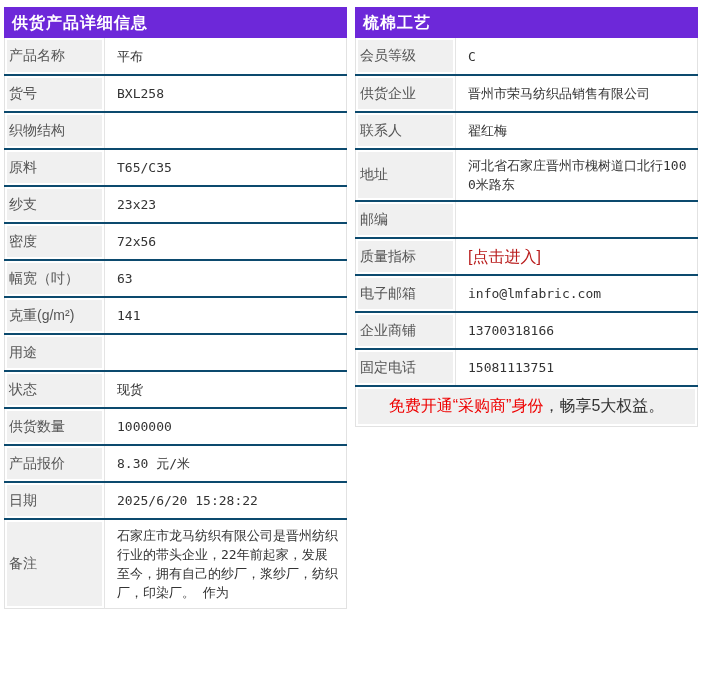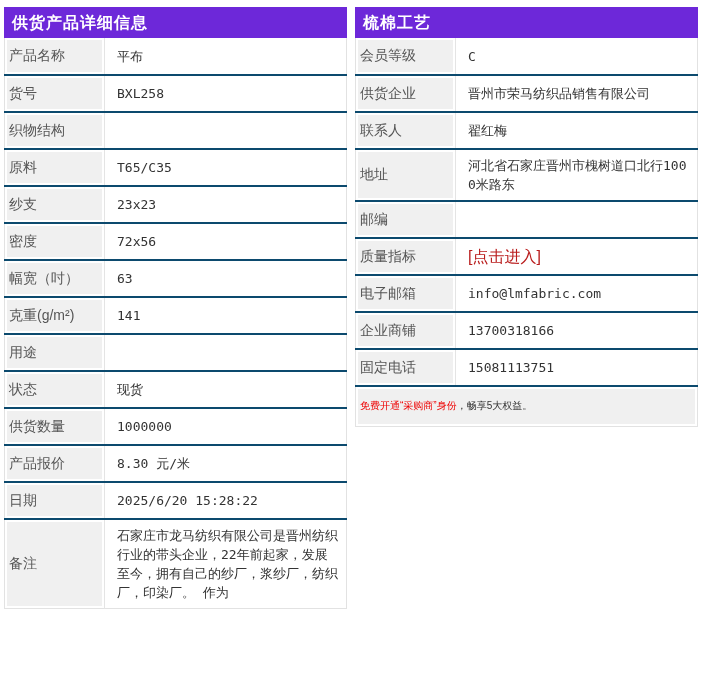--- a/index.html
+++ b/index.html
@@ -59,22 +59,22 @@
   .link-red {
     color: #b91c1c;
     cursor: pointer;
     text-decoration: none;
     font-family: "Liberation Sans", "DejaVu Sans", sans-serif;
     font-size: 16px;
   }
   td.cell-promo {
     background: #f0f0f0;
     box-shadow: inset 0 0 0 2px #ffffff;
-    text-align: left;
-    font-size: 10px;
+    text-align: center;
+    font-size: 16px;
     height: 40px;
     padding: 8px 4px;
   }
   .promo-red { color: #ee0000; cursor: pointer; }
   .promo-rest { color: #333333; }
 </style>
 </head>
 <body>
 
 <div class="page">

